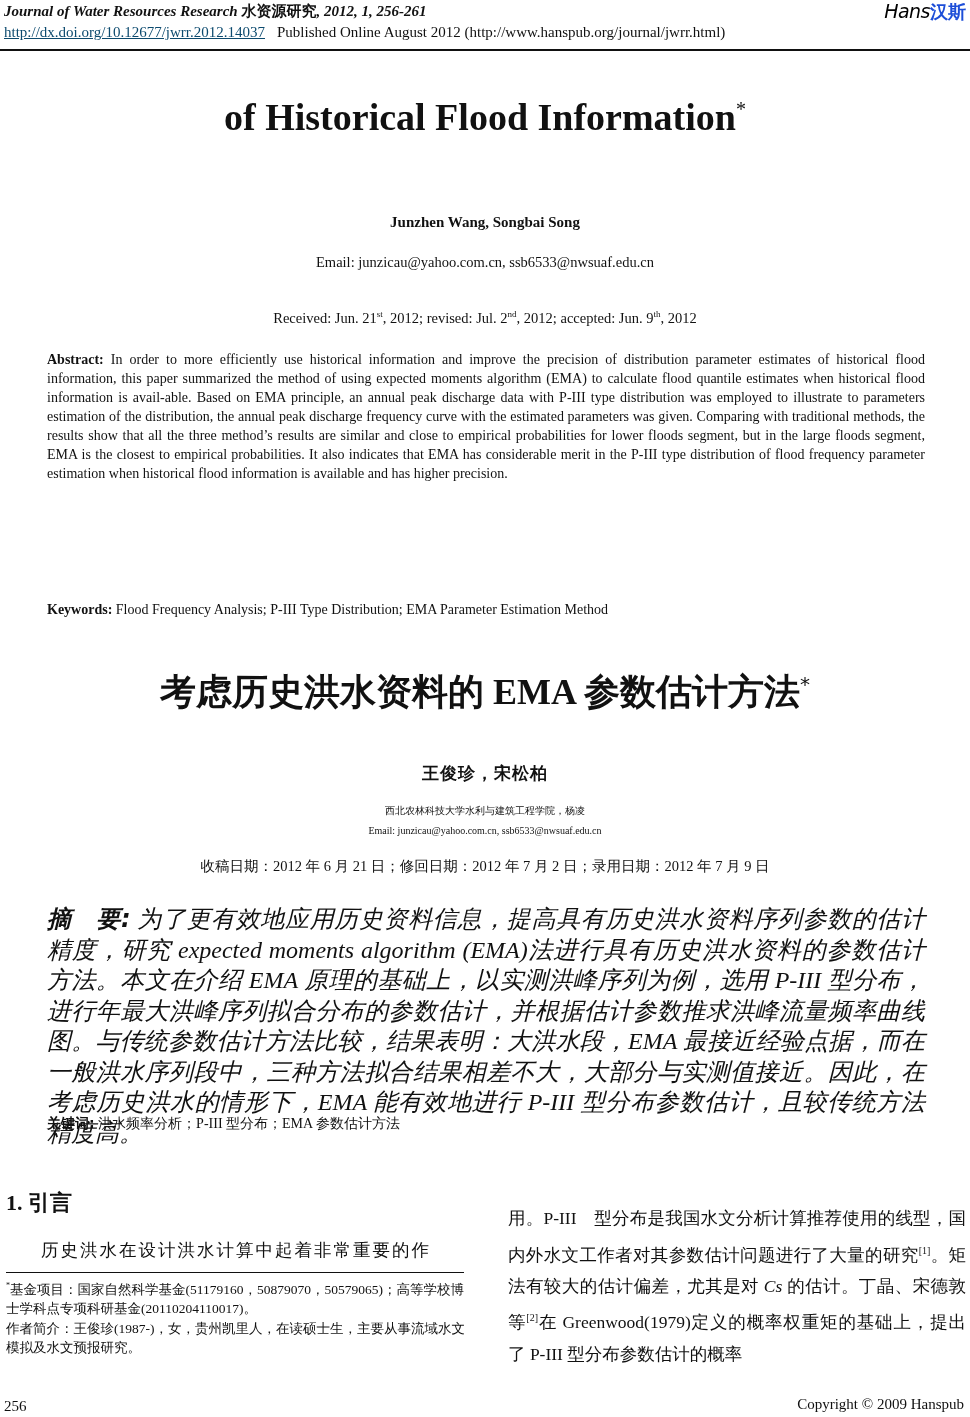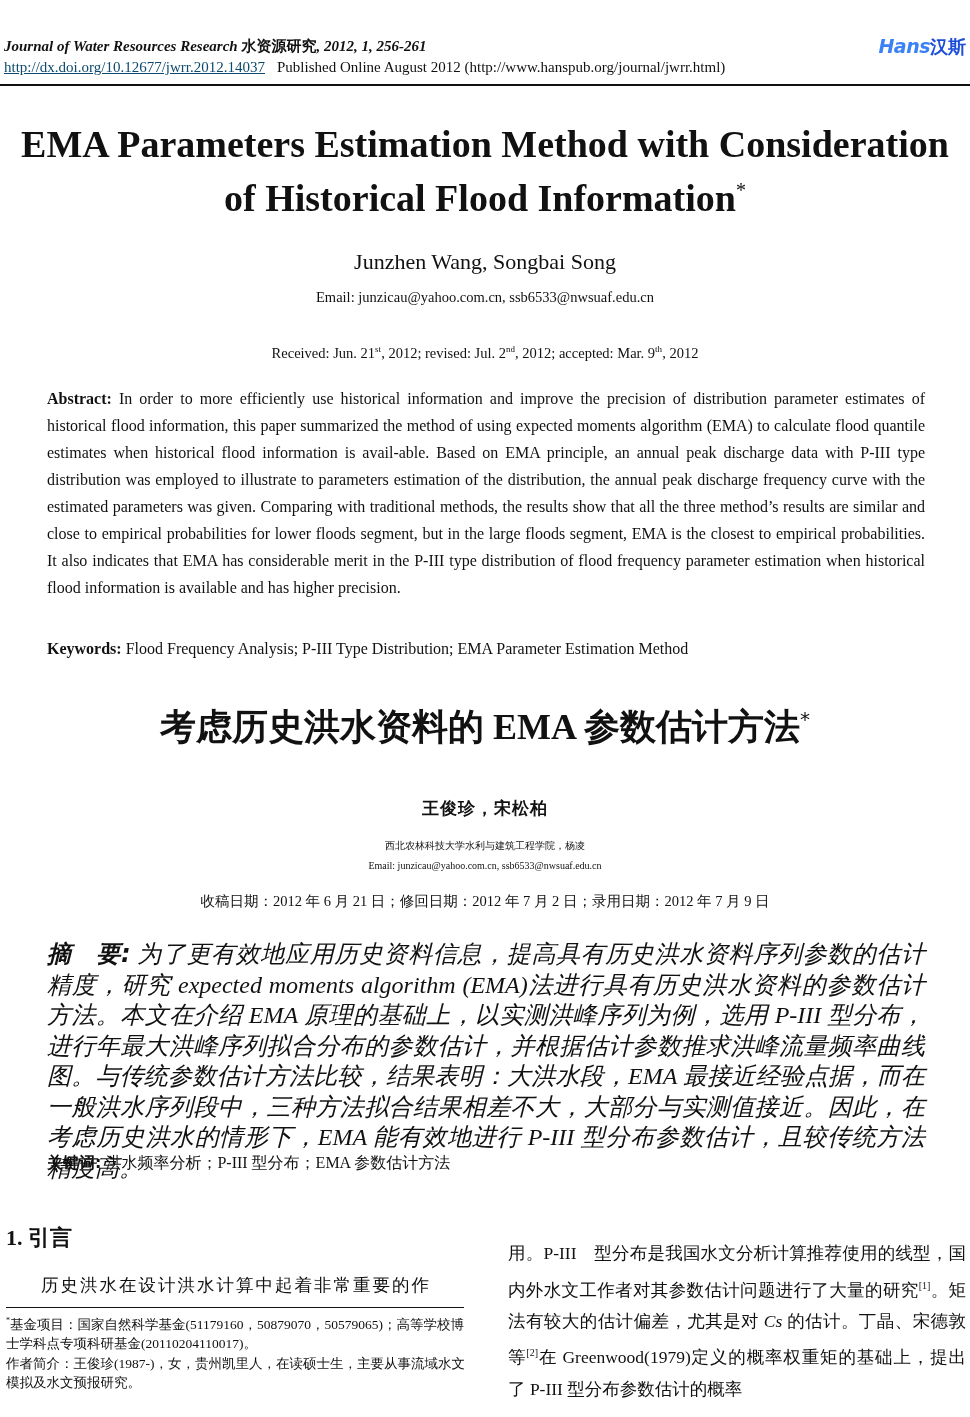--- a/index.html
+++ b/index.html
@@ -1,48 +1,48 @@
 <!DOCTYPE html>
 <html><head>
 <meta charset="utf-8">
 <style>
   html, body { margin: 0; padding: 0; background: #ffffff; }
   body {
     width: 970px; height: 1417px; position: relative; overflow: hidden;
     font-family: "Liberation Serif", "DejaVu Serif", serif; color: #111;
   }
-  .abs { position: absolute; margin-top: 35px; }
+  .abs { position: absolute; }
   
   .journal-line {
     left: 4px; top: 2px; font-size: 15px; font-weight: bold; font-style: italic; white-space: nowrap;
   }
   .journal-line .cn { font-style: normal; }
   .doi-line { left: 4px; top: 24px; font-size: 15px; white-space: nowrap; }
   .doi-line a { color: #0c4a6e; text-decoration: underline; }
   .doi-line .pub { margin-left: 12px; }
   .logo { right: 4px; top: 0px; white-space: nowrap; }
   .logo .en {
-    font-family: "DejaVu Sans", sans-serif; font-weight: bold; font-style: italic;
-    color: #3b82f6; font-size: 19px; letter-spacing: -0.5px; text-align: right;
+    font-family: "DejaVu Sans", sans-serif; font-weight: normal; font-style: italic;
+    color: #000000; font-size: 19px; letter-spacing: -0.5px; text-align: right;
   }
   .logo .cn { font-family: "DejaVu Sans", sans-serif; font-weight: bold; color: #1d4ed8; font-size: 18px; }
   .header-rule { left: 0; top: 49px; width: 970px; height: 1.5px; background: #111; }
 
   .center { left: 0; width: 970px; text-align: center; }
   .title-en {
     top: 86px; font-size: 38px; font-weight: bold; line-height: 46px;
   }
   .title-en sup, .title-cn sup { font-size: 20px; vertical-align: super; font-weight: normal; }
-  .authors-en { top: 214px; font-size: 22px; font-weight: normal; }
+  .authors-en { top: 214px; font-size: 15px; font-weight: bold; }
   .affil-en { top: 254px; font-size: 14.5px; line-height: 17px; }
   .dates-en { top: 309px; font-size: 14.5px; }
   .dates-en sup { font-size: 9px; }
 
   .para {
-    left: 47px; width: 878px; font-size: 16px; line-height: 27px; text-align: justify;
+    left: 47px; width: 878px; font-size: 14px; line-height: 19px; text-align: justify;
   }
   .abstract-en { top: 350px; }
   .kw-en { top: 600px; }
   b.lbl { font-weight: bold; }
 
   .title-cn {
     top: 668px; font-size: 36px; font-weight: bold;
     font-family: "DejaVu Sans", sans-serif;
   }
   .title-cn .latin { font-family: "Liberation Serif", serif; }
@@ -77,29 +77,28 @@
 </div>
 <div class="abs doi-line">
   <a>http://dx.doi.org/10.12677/jwrr.2012.14037</a><span class="pub">Published Online August 2012 (http://www.hanspub.org/journal/jwrr.html)</span>
 </div>
 <div class="abs logo">
   <span class="en">Hans</span><span class="cn">汉斯</span>
 </div>
 <div class="abs header-rule"></div>
 
 <div class="abs center title-en">
-  <div>EMA Parameters Estimation Method with Consideration</div>
   <div><span>of Historical Flood Information</span><sup>*</sup></div>
 </div>
 <div class="abs center authors-en">Junzhen Wang, Songbai Song</div>
 <div class="abs center affil-en">
   <div>Email: junzicau@yahoo.com.cn, ssb6533@nwsuaf.edu.cn</div>
 </div>
 <div class="abs center dates-en">
-  <span>Received: Jun. 21</span><sup>st</sup><span>, 2012; revised: Jul. 2</span><sup>nd</sup><span>, 2012; accepted: Mar. 9</span><sup>th</sup><span>, 2012</span>
+  <span>Received: Jun. 21</span><sup>st</sup><span>, 2012; revised: Jul. 2</span><sup>nd</sup><span>, 2012; accepted: Jun. 9</span><sup>th</sup><span>, 2012</span>
 </div>
 
 <div class="abs para abstract-en">
   <b class="lbl">Abstract:</b><span> In order to more efficiently use historical information and improve the precision of distribution parameter estimates of historical flood information, this paper summarized the method of using expected moments algorithm (EMA) to calculate flood quantile estimates when historical flood information is avail-able. Based on EMA principle, an annual peak discharge data with P-III type distribution was employed to illustrate to parameters estimation of the distribution, the annual peak discharge frequency curve with the estimated parameters was given. Comparing with traditional methods, the results show that all the three method’s results are similar and close to empirical probabilities for lower floods segment, but in the large floods segment, EMA is the closest to empirical probabilities. It also indicates that EMA has considerable merit in the P-III type distribution of flood frequency parameter estimation when historical flood information is available and has higher precision.</span>
 </div>
 <div class="abs para kw-en">
   <b class="lbl">Keywords:</b><span> Flood Frequency Analysis; P-III Type Distribution; EMA Parameter Estimation Method</span>
 </div>
 
 <div class="abs center title-cn">

